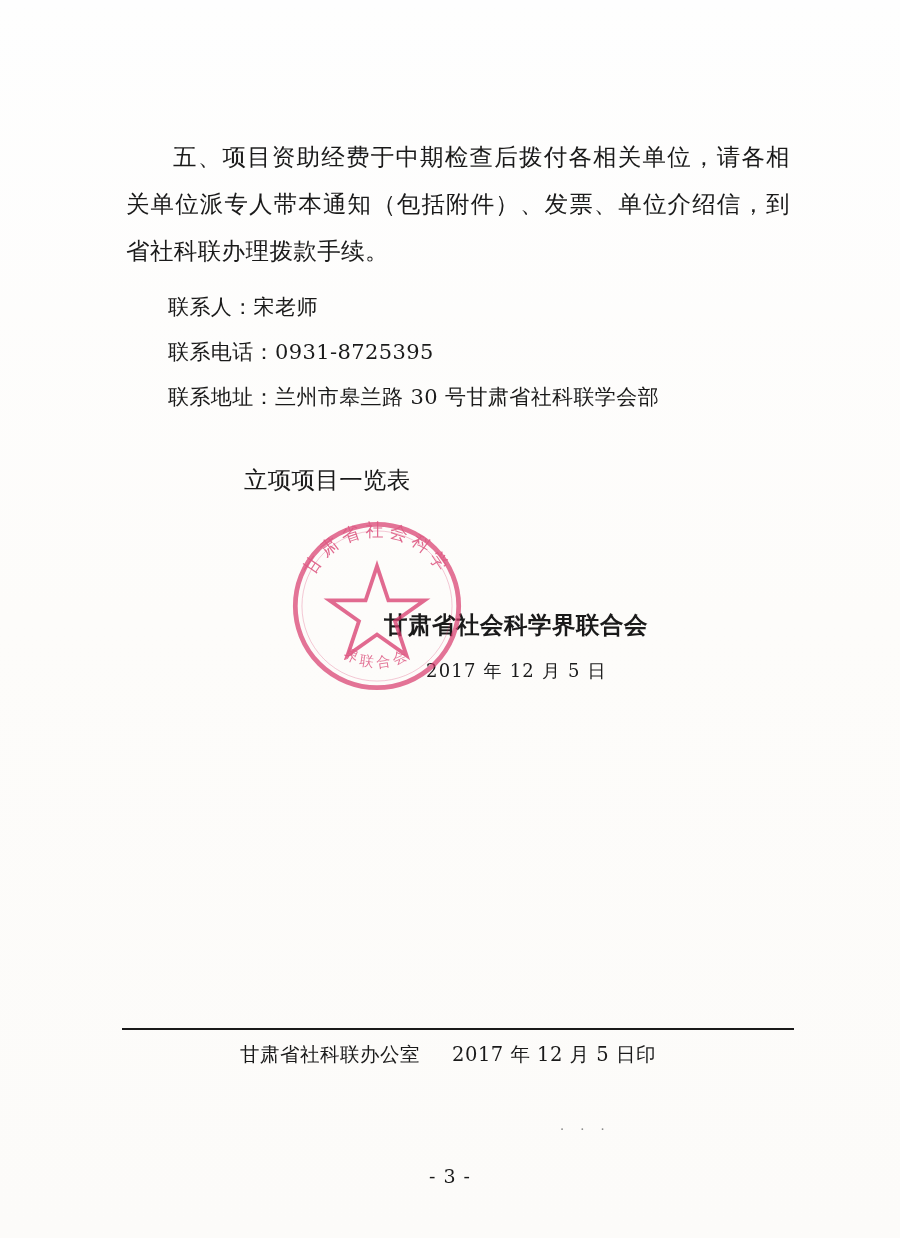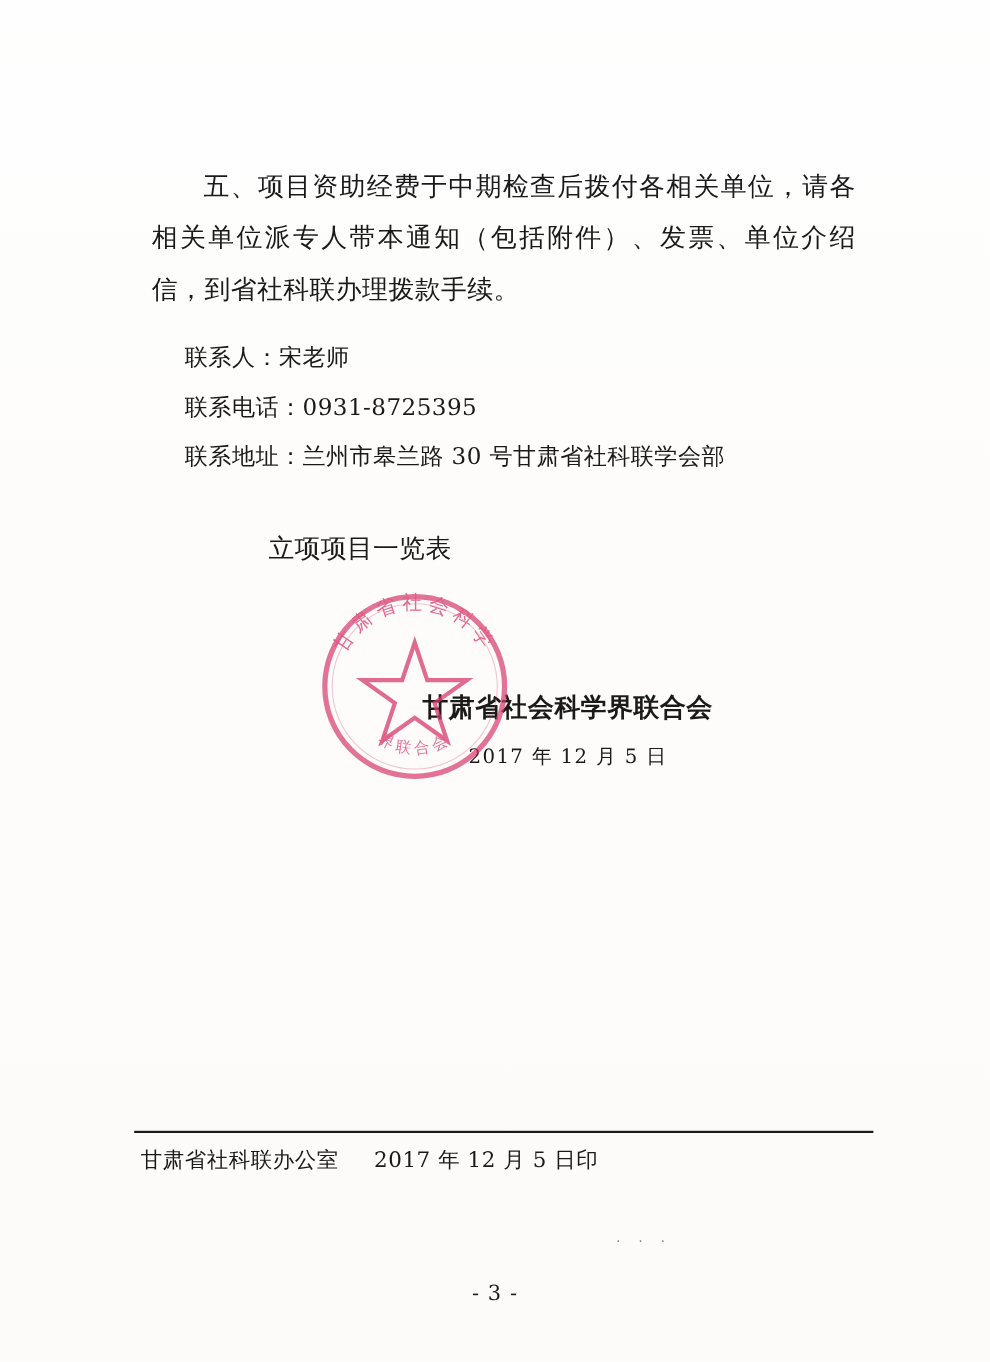--- a/index.html
+++ b/index.html
@@ -29,21 +29,21 @@
   }
 
   .body-area {
     position: absolute;
     left: 122px;
     top: 130px;
     width: 672px;
   }
 
   p.para {
-    margin: 16px;
+    margin: 4px;
     font-size: 23.5px;
     line-height: 47px;
     letter-spacing: 0.4px;
     text-align: justify;
     text-justify: inter-ideograph;
   }
   p.para.indent {
     text-indent: 2em;
   }
 
@@ -108,21 +108,21 @@
     left: 122px;
     top: 1028px;
     width: 672px;
   }
   .footer-rule {
     border-top: 2px solid #1a1a1a;
     width: 100%;
   }
   .footer-row {
     display: flex;
-    justify-content: flex-start;
+    justify-content: center;
     align-items: baseline;
     padding-top: 11px;
     font-size: 19.5px;
     letter-spacing: 0.5px;
   }
   .footer-left {
     padding-left: 6px;
   }
   .footer-right {
     padding-right: 26px;

